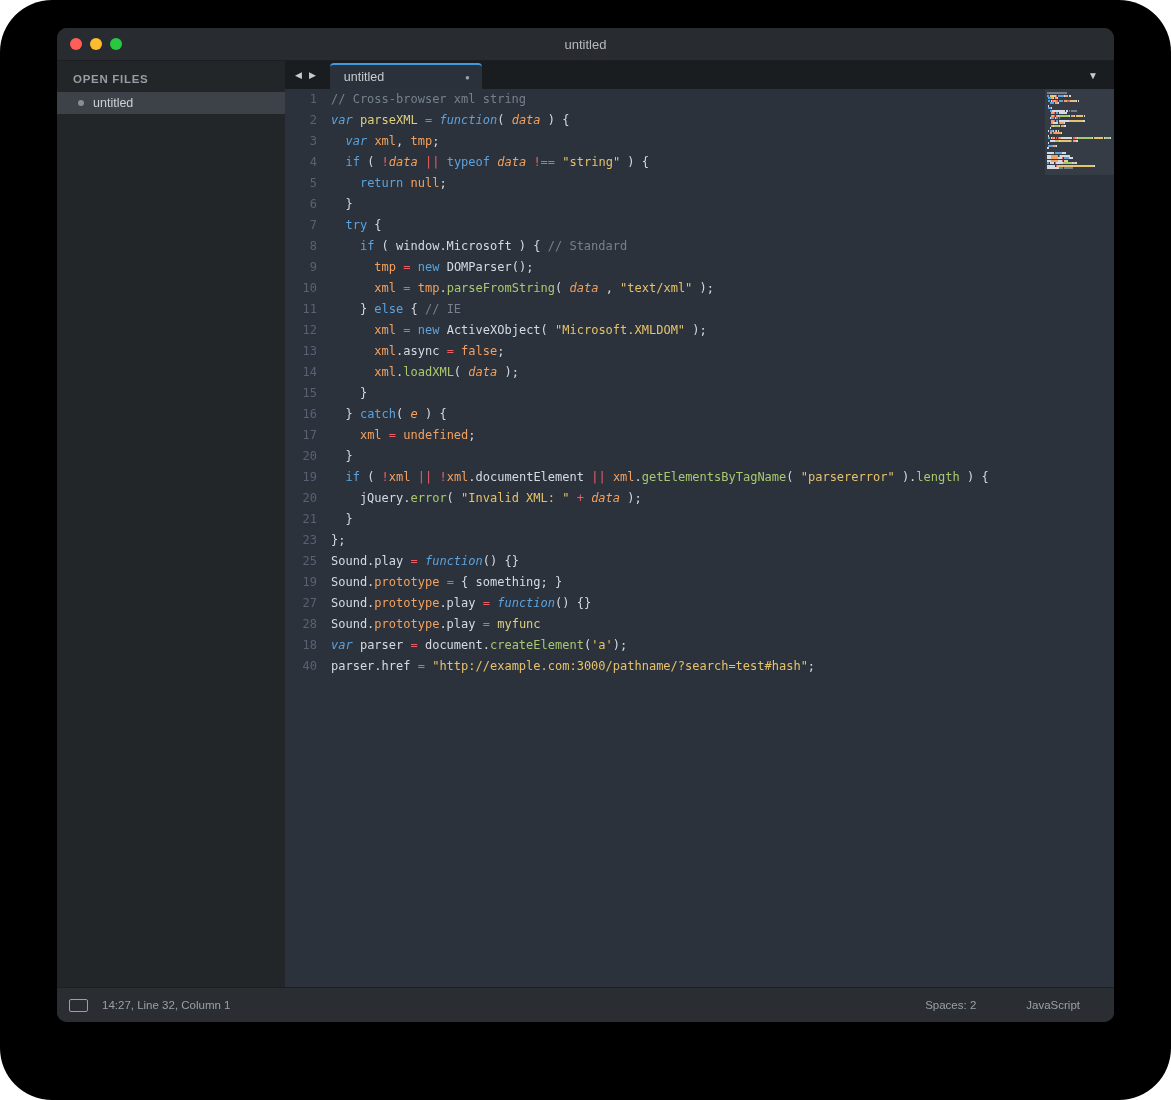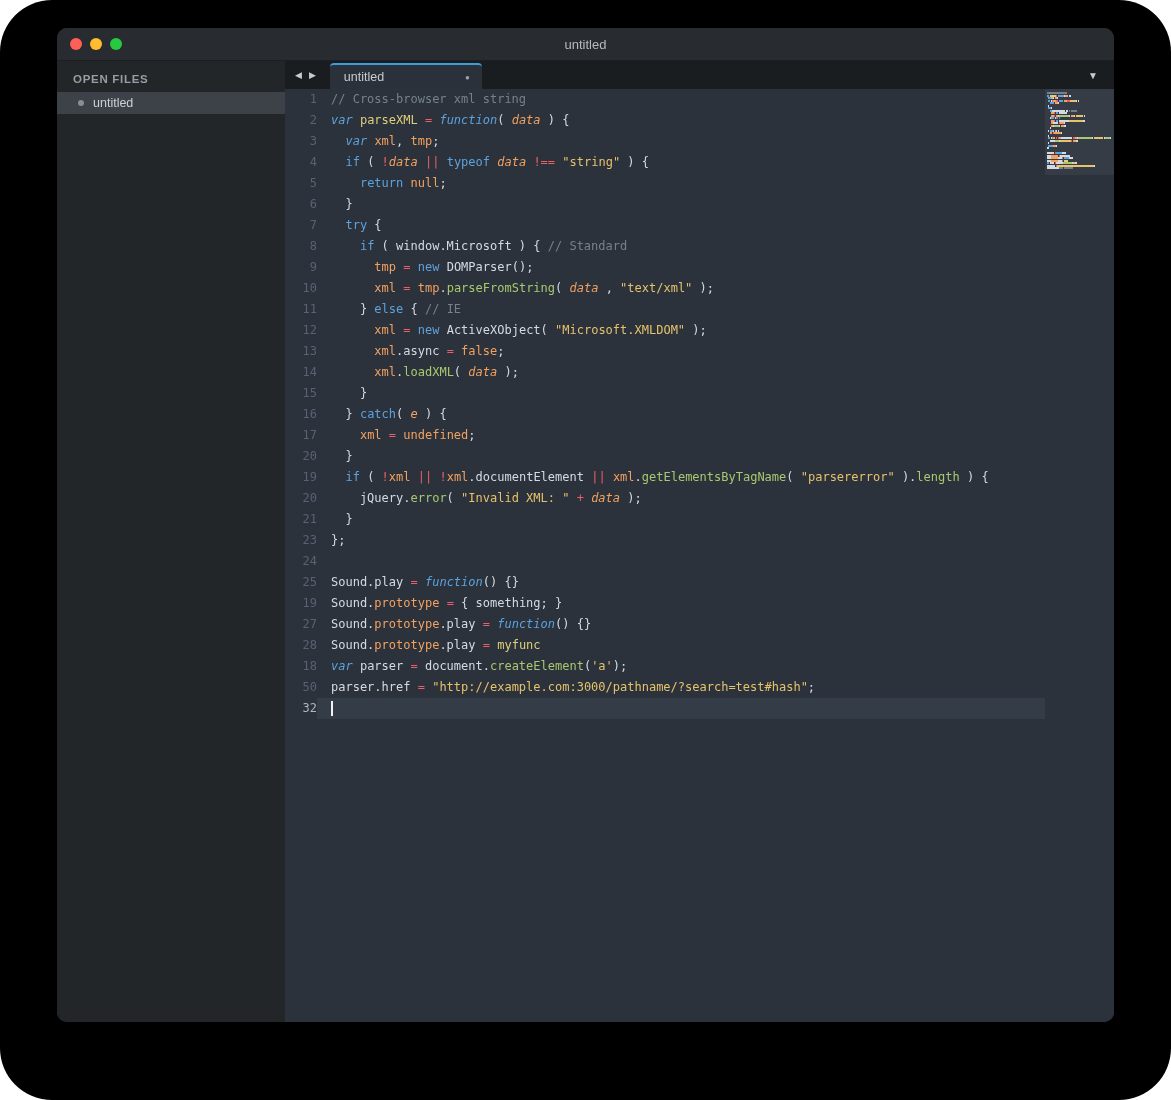--- a/index.html
+++ b/index.html
@@ -178,50 +178,42 @@
               </div>
               <div class="code-row">
                 <span class="gutter">21</span>
                 <span class="code-text"><span class="t-w" style="color: rgb(213, 218, 226);">  }</span></span>
               </div>
               <div class="code-row">
                 <span class="gutter">23</span>
                 <span class="code-text"><span class="t-w" style="color: rgb(213, 218, 226);">};</span></span>
               </div>
               <div class="code-row">
-                <span class="gutter">24</span>
-                <span class="code-text"></span>
-              </div>
-              <div class="code-row">
                 <span class="gutter">25</span>
                 <span class="code-text"><span class="t-w" style="color: rgb(213, 218, 226);">Sound.play </span><span class="t-o" style="color: rgb(236, 95, 102);">=</span><span class="t-w" style="color: rgb(213, 218, 226);"> </span><span class="t-ki" style="color: rgb(92, 162, 221);">function</span><span class="t-w" style="color: rgb(213, 218, 226);">() {}</span></span>
               </div>
               <div class="code-row">
                 <span class="gutter">19</span>
                 <span class="code-text"><span class="t-w" style="color: rgb(213, 218, 226);">Sound.</span><span class="t-n" style="color: rgb(243, 161, 95);">prototype</span><span class="t-w" style="color: rgb(213, 218, 226);"> </span><span class="t-o" style="color: rgb(236, 95, 102);">=</span><span class="t-w" style="color: rgb(213, 218, 226);"> { something; }</span></span>
               </div>
               <div class="code-row">
                 <span class="gutter">27</span>
                 <span class="code-text"><span class="t-w" style="color: rgb(213, 218, 226);">Sound.</span><span class="t-n" style="color: rgb(243, 161, 95);">prototype</span><span class="t-w" style="color: rgb(213, 218, 226);">.play </span><span class="t-o" style="color: rgb(236, 95, 102);">=</span><span class="t-w" style="color: rgb(213, 218, 226);"> </span><span class="t-ki" style="color: rgb(92, 162, 221);">function</span><span class="t-w" style="color: rgb(213, 218, 226);">() {}</span></span>
               </div>
               <div class="code-row">
                 <span class="gutter">28</span>
                 <span class="code-text"><span class="t-w" style="color: rgb(213, 218, 226);">Sound.</span><span class="t-n" style="color: rgb(243, 161, 95);">prototype</span><span class="t-w" style="color: rgb(213, 218, 226);">.play </span><span class="t-o" style="color: rgb(236, 95, 102);">=</span><span class="t-w" style="color: rgb(213, 218, 226);"> </span><span class="t-f" style="color: rgb(223, 206, 124);">myfunc</span></span>
               </div>
               <div class="code-row">
                 <span class="gutter">18</span>
                 <span class="code-text"><span class="t-ki" style="color: rgb(92, 162, 221);">var</span><span class="t-w" style="color: rgb(213, 218, 226);"> parser </span><span class="t-o" style="color: rgb(236, 95, 102);">=</span><span class="t-w" style="color: rgb(213, 218, 226);"> document.</span><span class="t-m" style="color: rgb(168, 200, 111);">createElement</span><span class="t-w" style="color: rgb(213, 218, 226);">(</span><span class="t-s" style="color: rgb(230, 194, 106);">'a'</span><span class="t-w" style="color: rgb(213, 218, 226);">);</span></span>
               </div>
               <div class="code-row">
-                <span class="gutter">50</span>
+                <span class="gutter">40</span>
                 <span class="code-text"><span class="t-w" style="color: rgb(213, 218, 226);">parser.href </span><span class="t-o" style="color: rgb(236, 95, 102);">=</span><span class="t-w" style="color: rgb(213, 218, 226);"> </span><span class="t-s" style="color: rgb(230, 194, 106);">"http://example.com:3000/pathname/?search=test#hash"</span><span class="t-w" style="color: rgb(213, 218, 226);">;</span></span>
-              </div>
-              <div class="code-row current">
-                <span class="gutter">32</span>
-                <span class="code-text"><span class="caret"></span></span>
               </div>
             </div>
           <div class="minimap">
             <div class="minimap-content">
                 <div class="mini-row"><span class="mini-ch" style="background: rgb(117, 128, 140);"></span><span class="mini-ch" style="background: rgb(117, 128, 140);"></span><span class="mini-ch"></span><span class="mini-ch" style="background: rgb(117, 128, 140);"></span><span class="mini-ch" style="background: rgb(117, 128, 140);"></span><span class="mini-ch" style="background: rgb(117, 128, 140);"></span><span class="mini-ch" style="background: rgb(117, 128, 140);"></span><span class="mini-ch" style="background: rgb(117, 128, 140);"></span><span class="mini-ch" style="background: rgb(117, 128, 140);"></span><span class="mini-ch" style="background: rgb(117, 128, 140);"></span><span class="mini-ch" style="background: rgb(117, 128, 140);"></span><span class="mini-ch" style="background: rgb(117, 128, 140);"></span><span class="mini-ch" style="background: rgb(117, 128, 140);"></span><span class="mini-ch" style="background: rgb(117, 128, 140);"></span><span class="mini-ch" style="background: rgb(117, 128, 140);"></span><span class="mini-ch" style="background: rgb(117, 128, 140);"></span><span class="mini-ch"></span><span class="mini-ch" style="background: rgb(117, 128, 140);"></span><span class="mini-ch" style="background: rgb(117, 128, 140);"></span><span class="mini-ch" style="background: rgb(117, 128, 140);"></span><span class="mini-ch"></span><span class="mini-ch" style="background: rgb(117, 128, 140);"></span><span class="mini-ch" style="background: rgb(117, 128, 140);"></span><span class="mini-ch" style="background: rgb(117, 128, 140);"></span><span class="mini-ch" style="background: rgb(117, 128, 140);"></span><span class="mini-ch" style="background: rgb(117, 128, 140);"></span><span class="mini-ch" style="background: rgb(117, 128, 140);"></span><span class="mini-ch" style="background: rgb(117, 128, 140);"></span></div>
                 <div class="mini-row"><span class="mini-ch" style="background: rgb(92, 162, 221);"></span><span class="mini-ch" style="background: rgb(92, 162, 221);"></span><span class="mini-ch" style="background: rgb(92, 162, 221);"></span><span class="mini-ch"></span><span class="mini-ch" style="background: rgb(223, 206, 124);"></span><span class="mini-ch" style="background: rgb(223, 206, 124);"></span><span class="mini-ch" style="background: rgb(223, 206, 124);"></span><span class="mini-ch" style="background: rgb(223, 206, 124);"></span><span class="mini-ch" style="background: rgb(223, 206, 124);"></span><span class="mini-ch" style="background: rgb(223, 206, 124);"></span><span class="mini-ch" style="background: rgb(223, 206, 124);"></span><span class="mini-ch" style="background: rgb(223, 206, 124);"></span><span class="mini-ch"></span><span class="mini-ch" style="background: rgb(236, 95, 102);"></span><span class="mini-ch"></span><span class="mini-ch" style="background: rgb(92, 162, 221);"></span><span class="mini-ch" style="background: rgb(92, 162, 221);"></span><span class="mini-ch" style="background: rgb(92, 162, 221);"></span><span class="mini-ch" style="background: rgb(92, 162, 221);"></span><span class="mini-ch" style="background: rgb(92, 162, 221);"></span><span class="mini-ch" style="background: rgb(92, 162, 221);"></span><span class="mini-ch" style="background: rgb(92, 162, 221);"></span><span class="mini-ch" style="background: rgb(92, 162, 221);"></span><span class="mini-ch" style="background: rgb(213, 218, 226);"></span><span class="mini-ch"></span><span class="mini-ch" style="background: rgb(243, 161, 95);"></span><span class="mini-ch" style="background: rgb(243, 161, 95);"></span><span class="mini-ch" style="background: rgb(243, 161, 95);"></span><span class="mini-ch" style="background: rgb(243, 161, 95);"></span><span class="mini-ch"></span><span class="mini-ch" style="background: rgb(213, 218, 226);"></span><span class="mini-ch"></span><span class="mini-ch" style="background: rgb(213, 218, 226);"></span></div>
                 <div class="mini-row"><span class="mini-ch"></span><span class="mini-ch"></span><span class="mini-ch" style="background: rgb(92, 162, 221);"></span><span class="mini-ch" style="background: rgb(92, 162, 221);"></span><span class="mini-ch" style="background: rgb(92, 162, 221);"></span><span class="mini-ch"></span><span class="mini-ch" style="background: rgb(243, 161, 95);"></span><span class="mini-ch" style="background: rgb(243, 161, 95);"></span><span class="mini-ch" style="background: rgb(243, 161, 95);"></span><span class="mini-ch" style="background: rgb(213, 218, 226);"></span><span class="mini-ch"></span><span class="mini-ch" style="background: rgb(243, 161, 95);"></span><span class="mini-ch" style="background: rgb(243, 161, 95);"></span><span class="mini-ch" style="background: rgb(243, 161, 95);"></span><span class="mini-ch" style="background: rgb(213, 218, 226);"></span></div>
                 <div class="mini-row"><span class="mini-ch"></span><span class="mini-ch"></span><span class="mini-ch" style="background: rgb(92, 162, 221);"></span><span class="mini-ch" style="background: rgb(92, 162, 221);"></span><span class="mini-ch"></span><span class="mini-ch" style="background: rgb(213, 218, 226);"></span><span class="mini-ch"></span><span class="mini-ch" style="background: rgb(236, 95, 102);"></span><span class="mini-ch" style="background: rgb(243, 161, 95);"></span><span class="mini-ch" style="background: rgb(243, 161, 95);"></span><span class="mini-ch" style="background: rgb(243, 161, 95);"></span><span class="mini-ch" style="background: rgb(243, 161, 95);"></span><span class="mini-ch"></span><span class="mini-ch" style="background: rgb(236, 95, 102);"></span><span class="mini-ch" style="background: rgb(236, 95, 102);"></span><span class="mini-ch"></span><span class="mini-ch" style="background: rgb(92, 162, 221);"></span><span class="mini-ch" style="background: rgb(92, 162, 221);"></span><span class="mini-ch" style="background: rgb(92, 162, 221);"></span><span class="mini-ch" style="background: rgb(92, 162, 221);"></span><span class="mini-ch" style="background: rgb(92, 162, 221);"></span><span class="mini-ch" style="background: rgb(92, 162, 221);"></span><span class="mini-ch"></span><span class="mini-ch" style="background: rgb(243, 161, 95);"></span><span class="mini-ch" style="background: rgb(243, 161, 95);"></span><span class="mini-ch" style="background: rgb(243, 161, 95);"></span><span class="mini-ch" style="background: rgb(243, 161, 95);"></span><span class="mini-ch"></span><span class="mini-ch" style="background: rgb(236, 95, 102);"></span><span class="mini-ch" style="background: rgb(236, 95, 102);"></span><span class="mini-ch" style="background: rgb(236, 95, 102);"></span><span class="mini-ch"></span><span class="mini-ch" style="background: rgb(230, 194, 106);"></span><span class="mini-ch" style="background: rgb(230, 194, 106);"></span><span class="mini-ch" style="background: rgb(230, 194, 106);"></span><span class="mini-ch" style="background: rgb(230, 194, 106);"></span><span class="mini-ch" style="background: rgb(230, 194, 106);"></span><span class="mini-ch" style="background: rgb(230, 194, 106);"></span><span class="mini-ch" style="background: rgb(230, 194, 106);"></span><span class="mini-ch" style="background: rgb(230, 194, 106);"></span><span class="mini-ch"></span><span class="mini-ch" style="background: rgb(213, 218, 226);"></span><span class="mini-ch"></span><span class="mini-ch" style="background: rgb(213, 218, 226);"></span></div>
                 <div class="mini-row"><span class="mini-ch"></span><span class="mini-ch"></span><span class="mini-ch"></span><span class="mini-ch"></span><span class="mini-ch" style="background: rgb(92, 162, 221);"></span><span class="mini-ch" style="background: rgb(92, 162, 221);"></span><span class="mini-ch" style="background: rgb(92, 162, 221);"></span><span class="mini-ch" style="background: rgb(92, 162, 221);"></span><span class="mini-ch" style="background: rgb(92, 162, 221);"></span><span class="mini-ch" style="background: rgb(92, 162, 221);"></span><span class="mini-ch"></span><span class="mini-ch" style="background: rgb(243, 161, 95);"></span><span class="mini-ch" style="background: rgb(243, 161, 95);"></span><span class="mini-ch" style="background: rgb(243, 161, 95);"></span><span class="mini-ch" style="background: rgb(243, 161, 95);"></span><span class="mini-ch" style="background: rgb(213, 218, 226);"></span></div>
                 <div class="mini-row"><span class="mini-ch"></span><span class="mini-ch"></span><span class="mini-ch" style="background: rgb(213, 218, 226);"></span></div>
@@ -251,15 +243,22 @@
                 <div class="mini-row"><span class="mini-ch" style="background: rgb(213, 218, 226);"></span><span class="mini-ch" style="background: rgb(213, 218, 226);"></span><span class="mini-ch" style="background: rgb(213, 218, 226);"></span><span class="mini-ch" style="background: rgb(213, 218, 226);"></span><span class="mini-ch" style="background: rgb(213, 218, 226);"></span><span class="mini-ch" style="background: rgb(213, 218, 226);"></span><span class="mini-ch" style="background: rgb(213, 218, 226);"></span><span class="mini-ch" style="background: rgb(213, 218, 226);"></span><span class="mini-ch" style="background: rgb(213, 218, 226);"></span><span class="mini-ch" style="background: rgb(213, 218, 226);"></span><span class="mini-ch" style="background: rgb(213, 218, 226);"></span><span class="mini-ch"></span><span class="mini-ch" style="background: rgb(236, 95, 102);"></span><span class="mini-ch"></span><span class="mini-ch" style="background: rgb(230, 194, 106);"></span><span class="mini-ch" style="background: rgb(230, 194, 106);"></span><span class="mini-ch" style="background: rgb(230, 194, 106);"></span><span class="mini-ch" style="background: rgb(230, 194, 106);"></span><span class="mini-ch" style="background: rgb(230, 194, 106);"></span><span class="mini-ch" style="background: rgb(230, 194, 106);"></span><span class="mini-ch" style="background: rgb(230, 194, 106);"></span><span class="mini-ch" style="background: rgb(230, 194, 106);"></span><span class="mini-ch" style="background: rgb(230, 194, 106);"></span><span class="mini-ch" style="background: rgb(230, 194, 106);"></span><span class="mini-ch" style="background: rgb(230, 194, 106);"></span><span class="mini-ch" style="background: rgb(230, 194, 106);"></span><span class="mini-ch" style="background: rgb(230, 194, 106);"></span><span class="mini-ch" style="background: rgb(230, 194, 106);"></span><span class="mini-ch" style="background: rgb(230, 194, 106);"></span><span class="mini-ch" style="background: rgb(230, 194, 106);"></span><span class="mini-ch" style="background: rgb(230, 194, 106);"></span><span class="mini-ch" style="background: rgb(230, 194, 106);"></span><span class="mini-ch" style="background: rgb(230, 194, 106);"></span><span class="mini-ch" style="background: rgb(230, 194, 106);"></span><span class="mini-ch" style="background: rgb(230, 194, 106);"></span><span class="mini-ch" style="background: rgb(230, 194, 106);"></span><span class="mini-ch" style="background: rgb(230, 194, 106);"></span><span class="mini-ch" style="background: rgb(230, 194, 106);"></span><span class="mini-ch" style="background: rgb(230, 194, 106);"></span><span class="mini-ch" style="background: rgb(230, 194, 106);"></span><span class="mini-ch" style="background: rgb(230, 194, 106);"></span><span class="mini-ch" style="background: rgb(230, 194, 106);"></span><span class="mini-ch" style="background: rgb(230, 194, 106);"></span><span class="mini-ch" style="background: rgb(230, 194, 106);"></span><span class="mini-ch" style="background: rgb(230, 194, 106);"></span><span class="mini-ch" style="background: rgb(230, 194, 106);"></span><span class="mini-ch" style="background: rgb(230, 194, 106);"></span><span class="mini-ch" style="background: rgb(230, 194, 106);"></span><span class="mini-ch" style="background: rgb(230, 194, 106);"></span><span class="mini-ch" style="background: rgb(230, 194, 106);"></span><span class="mini-ch" style="background: rgb(230, 194, 106);"></span><span class="mini-ch" style="background: rgb(230, 194, 106);"></span><span class="mini-ch" style="background: rgb(230, 194, 106);"></span><span class="mini-ch" style="background: rgb(230, 194, 106);"></span><span class="mini-ch" style="background: rgb(230, 194, 106);"></span><span class="mini-ch" style="background: rgb(230, 194, 106);"></span><span class="mini-ch" style="background: rgb(230, 194, 106);"></span><span class="mini-ch" style="background: rgb(230, 194, 106);"></span><span class="mini-ch" style="background: rgb(230, 194, 106);"></span><span class="mini-ch" style="background: rgb(230, 194, 106);"></span><span class="mini-ch" style="background: rgb(230, 194, 106);"></span><span class="mini-ch" style="background: rgb(230, 194, 106);"></span><span class="mini-ch" style="background: rgb(230, 194, 106);"></span><span class="mini-ch" style="background: rgb(230, 194, 106);"></span><span class="mini-ch" style="background: rgb(230, 194, 106);"></span><span class="mini-ch" style="background: rgb(230, 194, 106);"></span><span class="mini-ch" style="background: rgb(213, 218, 226);"></span></div>
                 <div class="mini-row"><span class="mini-ch" style="background: rgb(213, 218, 226);"></span><span class="mini-ch" style="background: rgb(213, 218, 226);"></span><span class="mini-ch" style="background: rgb(213, 218, 226);"></span><span class="mini-ch" style="background: rgb(213, 218, 226);"></span><span class="mini-ch" style="background: rgb(213, 218, 226);"></span><span class="mini-ch" style="background: rgb(213, 218, 226);"></span><span class="mini-ch" style="background: rgb(213, 218, 226);"></span><span class="mini-ch" style="background: rgb(213, 218, 226);"></span><span class="mini-ch" style="background: rgb(213, 218, 226);"></span><span class="mini-ch" style="background: rgb(213, 218, 226);"></span><span class="mini-ch" style="background: rgb(213, 218, 226);"></span><span class="mini-ch" style="background: rgb(213, 218, 226);"></span><span class="mini-ch" style="background: rgb(213, 218, 226);"></span><span class="mini-ch" style="background: rgb(213, 218, 226);"></span><span class="mini-ch" style="background: rgb(213, 218, 226);"></span><span class="mini-ch" style="background: rgb(213, 218, 226);"></span><span class="mini-ch"></span><span class="mini-ch" style="background: rgb(117, 128, 140);"></span><span class="mini-ch" style="background: rgb(117, 128, 140);"></span><span class="mini-ch"></span><span class="mini-ch" style="background: rgb(117, 128, 140);"></span><span class="mini-ch" style="background: rgb(117, 128, 140);"></span><span class="mini-ch"></span><span class="mini-ch" style="background: rgb(117, 128, 140);"></span><span class="mini-ch" style="background: rgb(117, 128, 140);"></span><span class="mini-ch" style="background: rgb(117, 128, 140);"></span><span class="mini-ch" style="background: rgb(117, 128, 140);"></span><span class="mini-ch" style="background: rgb(117, 128, 140);"></span><span class="mini-ch" style="background: rgb(117, 128, 140);"></span><span class="mini-ch" style="background: rgb(117, 128, 140);"></span><span class="mini-ch" style="background: rgb(117, 128, 140);"></span><span class="mini-ch" style="background: rgb(117, 128, 140);"></span><span class="mini-ch" style="background: rgb(117, 128, 140);"></span><span class="mini-ch" style="background: rgb(117, 128, 140);"></span><span class="mini-ch" style="background: rgb(117, 128, 140);"></span><span class="mini-ch" style="background: rgb(117, 128, 140);"></span></div>
                 <div class="mini-row"></div>
               </div>
           </div>
         </div>
 
       </div>
     </div>
 
+    <div class="statusbar">
+      <div class="panel-icon"></div>
+      <span class="sb-pos">14:27, Line 32, Column 1</span>
+      <span class="sb-spacer"></span>
+      <span class="sb-spaces">Spaces: 2</span>
+      <span class="sb-syntax">JavaScript</span>
+    </div>
 
   </div>
 </div>
 
 </body></html>

